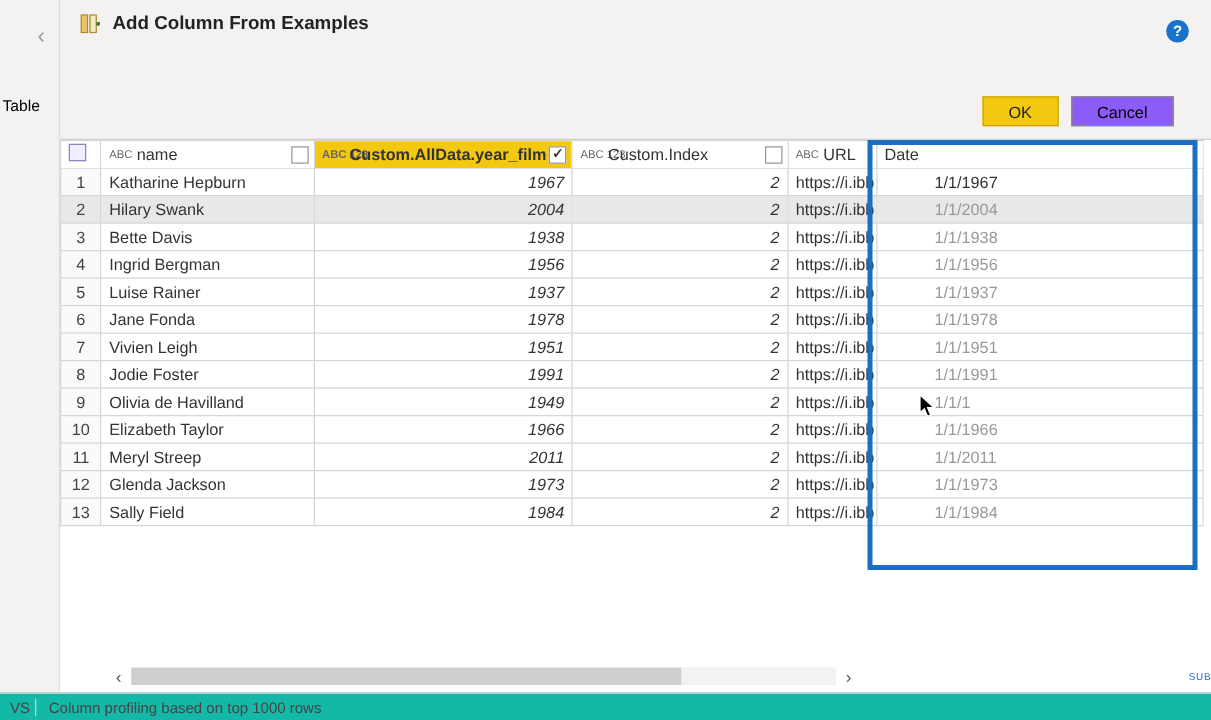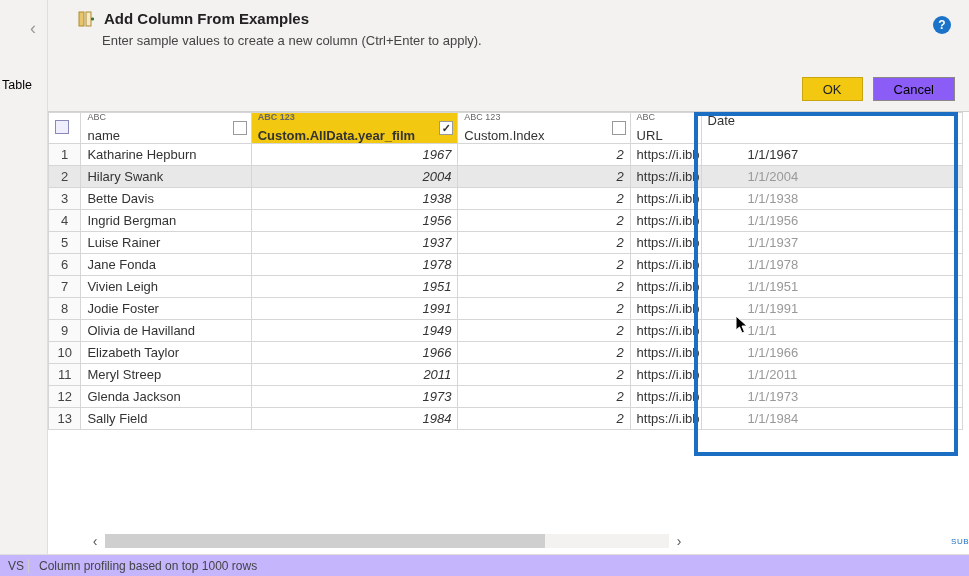--- a/index.html
+++ b/index.html
@@ -30,37 +30,37 @@
   left: 48px; top: 0; right: 0; height: 112px;
   background: #f3f2f1;
   border-bottom: 1px solid #d0d0d0;
   padding: 10px 16px 0 16px;
 }
 .back-chevron {
   position: absolute;
   left: 30px; top: 18px;
   color: #999; font-size: 18px;
 }
-.header-title-row { display: flex; align-items: center; gap: 10px; margin-left: 14px;}
+.header-title-row { display: flex; align-items: center; gap: 10px; }
 .title-icon {
   width: 16px; height: 16px;
   display: inline-flex; align-items: center; justify-content: center;
 }
 .header-title { font-size: 15px; font-weight: 600; color: #222; }
 .header-sub1 { margin-left: 38px; margin-top: 6px; font-size: 13px; color: #444; }
 .header-sub2 { margin-left: 38px; margin-top: 3px; font-size: 13px; font-style: italic; color: #555; }
 .help-icon {
   position: absolute; right: 18px; top: 16px;
   width: 18px; height: 18px; border-radius: 50%;
   background: #1a73c9; color: #fff;
   display: flex; align-items: center; justify-content: center;
   font-size: 12px; font-weight: 700;
 }
 .btn-row {
-  position: absolute; right: 14px; bottom: 10px;
+  position: absolute; right: 30px; bottom: 10px;
   display: flex; gap: 10px;
 }
 .btn {
   height: 24px; padding: 0 20px; font-size: 13px;
   border: 1px solid #8a8886; background: #8b5cf6; cursor: pointer;
 }
 .btn.primary { background: #f2c811; border-color: #c9a50e; color: #222; font-weight: 400;}
 
 .grid-region {
   position: absolute;
@@ -97,21 +97,21 @@
 .col-name { width: 168px; }
 .col-year { width: 204px; }
 .col-index { width: 170px; }
 .col-url { width: 70px; }
 .col-date { width: 258px; }
 
 th.year-col {
   background: #f2c811;
   font-weight: 600;
 }
-.th-inner { display: flex; gap: 6px; height: 100%; flex-direction: column; }
+.th-inner { display: flex; align-items: center; gap: 6px; height: 100%; }
 .type-icon {
   font-size: 9px; color: #666; line-height: 1;
   width: 16px; text-align: center;
 }
 .th-check {
   position: absolute; right: 4px; top: 50%; transform: translateY(-50%);
   width: 14px; height: 14px; border: 1px solid #999; background: #fff;
   display: flex; align-items: center; justify-content: center;
 }
 th.year-col .th-check { background: #fff; }
@@ -156,21 +156,21 @@
 }
 .hscroll .track {
   flex: 1; height: 14px; background: #f3f2f1; position: relative;
 }
 .hscroll .thumb {
   position: absolute; left: 0; top: 0; height: 100%; width: 78%;
   background: #cfcfcf;
 }
 .footer {
   position: absolute; left: 0; right: 0; bottom: 0; height: 22px;
-  background: #c4b5fd; border-top: 1px solid #e1dfdd;
+  background: #14b8a6; border-top: 1px solid #e1dfdd;
   padding-left: 8px; display: flex; align-items: center;
   font-size: 12px; color: #444;
 }
 .footer-divider {
   width: 1px; height: 14px; background: #ccc; margin: 0 10px 0 4px;
 }
 .sub-badge {
   position: absolute; right: 0; bottom: 30px;
   font-size: 8px; color: #1b6ec2; font-weight: 400;
   letter-spacing: 0.5px;
@@ -189,21 +189,20 @@
     <span class="title-icon">
       <svg width="16" height="16" viewBox="0 0 16 16">
         <rect x="1" y="1" width="5" height="14" fill="#e8c56a" stroke="#b08a2a"></rect>
         <rect x="8" y="1" width="5" height="14" fill="#f5e9c8" stroke="#b08a2a"></rect>
         <line x1="13" y1="8" x2="16" y2="8" stroke="#3a7a3a" stroke-width="2"></line>
         <line x1="14.5" y1="6.5" x2="14.5" y2="9.5" stroke="#3a7a3a" stroke-width="2"></line>
       </svg>
     </span>
     <span class="header-title">Add Column From Examples</span>
   </div>
-  <div class="header-sub1">Enter sample values to create a new column (Ctrl+Enter to apply).</div>
 
   <div class="help-icon">?</div>
 
   <div class="btn-row">
     <button class="btn primary">OK</button>
     <button class="btn">Cancel</button>
   </div>
 </div>
 
 <div class="grid-region">

